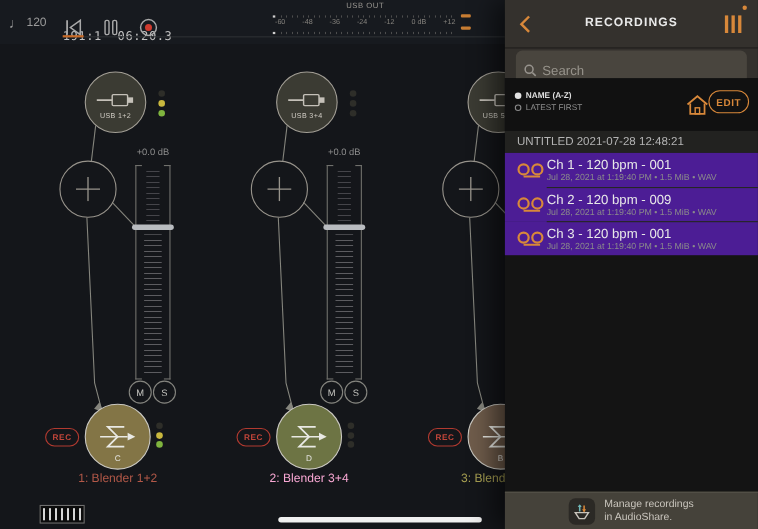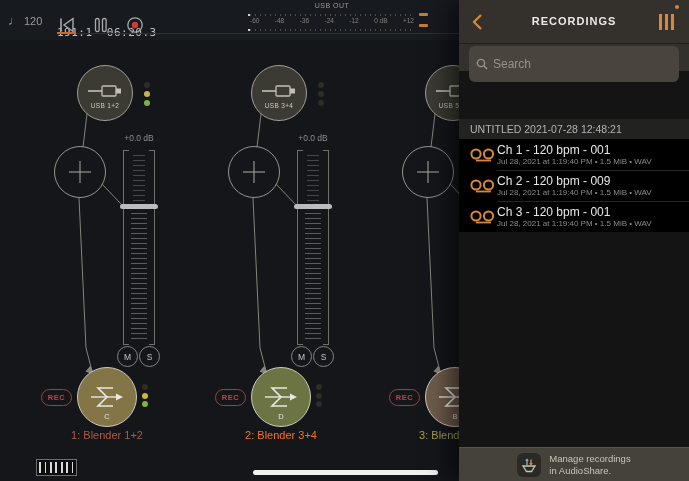--- a/index.html
+++ b/index.html
@@ -97,21 +97,21 @@
   .sort-opt.first span { font-size:7.5px; font-weight:bold; color:#dedede; }
   .sort-opt.second span { font-size:7.5px; color:#909090; }
   .home-btn { position:absolute; left:163px; top:12px; width:24px; height:24px; display:flex; align-items:center; justify-content:center; cursor:pointer; }
   .edit-btn { position:absolute; right:8px; top:11px; width:37px; height:21px; border:1.5px solid #d8883a; border-radius:11px;
               color:#d8883a; font-size:9px; font-weight:bold; display:flex; align-items:center; justify-content:center;
               letter-spacing:0.5px; cursor:pointer; }
   .p-section { position:absolute; left:0; top:119px; width:230px; height:20px; background:#222220;
                display:flex; align-items:center; padding-left:11px; }
   .p-section span { font-size:10.5px; color:#b4b4b4; }
   .rec-list { position:absolute; left:0; top:139px; width:230px; }
-  .rec-row { position:relative; width:230px; height:31px; background:#000000; cursor:pointer; }
+  .rec-row { position:relative; width:230px; height:31px; background:#4c1d95; cursor:pointer; }
   .rec-row + .rec-row::before { content:""; position:absolute; left:38px; right:0; top:0; height:1px; background:#262624; }
   .tape { position:absolute; left:10px; top:8px; }
   .rec-title { position:absolute; left:38px; top:4px; font-size:12px; color:#e8e8e8; }
   .rec-meta { position:absolute; left:38px; top:18px; font-size:8px; color:#8b8b8b; }
   .p-footer { position:absolute; left:0; top:447px; width:230px; height:34px; background:#45423a;
               border-top:1px solid #56534a; display:flex; align-items:center; justify-content:center; gap:8px; }
   .as-icon { width:24px; height:24px; border-radius:6px; background:#2b2925; display:flex; align-items:center;
              justify-content:center; cursor:pointer; }
   .footer-text { font-size:9.5px; color:#c9c5bd; line-height:1.25; }
 </style>
@@ -266,21 +266,21 @@
         <line x1="1" y1="12" x2="26" y2="12" stroke="#e9e9e4" stroke-width="1.4"></line>
         <polygon points="26,8.5 33,12 26,15.5" fill="#e9e9e4"></polygon>
       </svg>
       <span class="letter">D</span>
     </div>
     <div class="leds bottom">
       <div class="led" style="background-color: rgb(46, 46, 41);"></div>
       <div class="led" style="background-color: rgb(46, 46, 41);"></div>
       <div class="led" style="background-color: rgb(46, 46, 41);"></div>
     </div>
-    <div class="ch-name" style="color: #f97316;">2: Blender 3+4</div>
+    <div class="ch-name" style="color: #f9a8d4;">2: Blender 3+4</div>
   </div>
 
   <div class="channel" style="left:368px">
     <svg class="wires" width="174" height="460" viewBox="0 0 174 460">
       <line x1="67" y1="114" x2="63" y2="147" stroke="#85857d" stroke-width="1"></line>
       <polyline points="59,198 66,348 72,371" fill="none" stroke="#85857d" stroke-width="1"></polyline>
       <polygon points="74,375 65.5,371.5 70.5,365.5" fill="#85857d"></polygon>
       <line x1="82" y1="184" x2="103" y2="206" stroke="#85857d" stroke-width="1"></line>
     </svg>
     <div class="usb-node">
@@ -334,20 +334,38 @@
     <div class="p-search-row">
       <div class="search-field">
         <svg width="12" height="12" viewBox="0 0 12 12">
           <circle cx="5" cy="5" r="3.6" fill="none" stroke="#98948e" stroke-width="1.4"></circle>
           <line x1="8" y1="8" x2="11" y2="11" stroke="#98948e" stroke-width="1.4"></line>
         </svg>
         <input type="text" placeholder="Search" style="">
       </div>
     </div>
 
+    <div class="p-sort">
+      <div class="sort-opt first">
+        <div class="radio sel"></div>
+        <span>NAME (A-Z)</span>
+      </div>
+      <div class="sort-opt second">
+        <div class="radio unsel"></div>
+        <span>LATEST FIRST</span>
+      </div>
+      <div class="home-btn">
+        <svg width="22" height="21" viewBox="0 0 22 21">
+          <polyline points="2,10 11,2.5 20,10" fill="none" stroke="#d8883a" stroke-width="1.6"></polyline>
+          <path d="M4.5,9 V18.5 H17.5 V9" fill="none" stroke="#d8883a" stroke-width="1.6"></path>
+          <rect x="9" y="13" width="4" height="5.5" fill="none" stroke="#d8883a" stroke-width="1.3"></rect>
+        </svg>
+      </div>
+      <div class="edit-btn">EDIT</div>
+    </div>
 
     <div class="p-section">
       <span>UNTITLED 2021-07-28 12:48:21</span>
     </div>
 
     <div class="rec-list">
       <div class="rec-row">
         <svg class="tape" width="27" height="16" viewBox="0 0 27 16">
           <circle cx="7" cy="7" r="4.6" fill="none" stroke="#d8883a" stroke-width="2"></circle>
           <circle cx="19.5" cy="7" r="4.6" fill="none" stroke="#d8883a" stroke-width="2"></circle>

